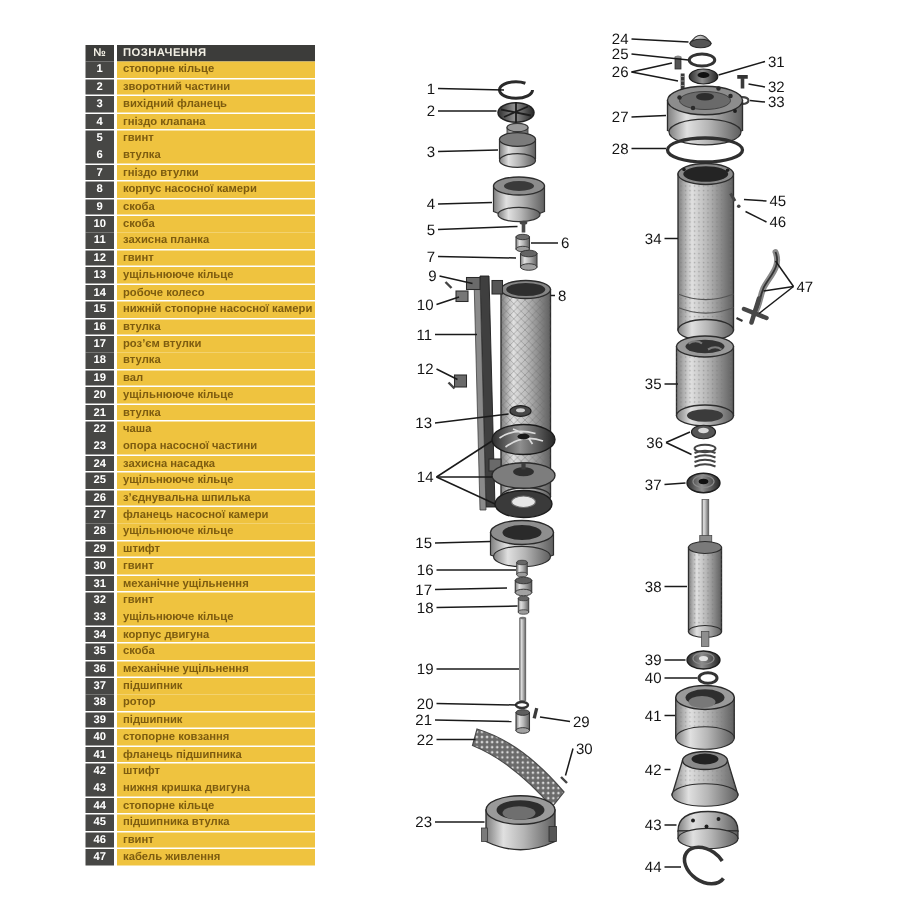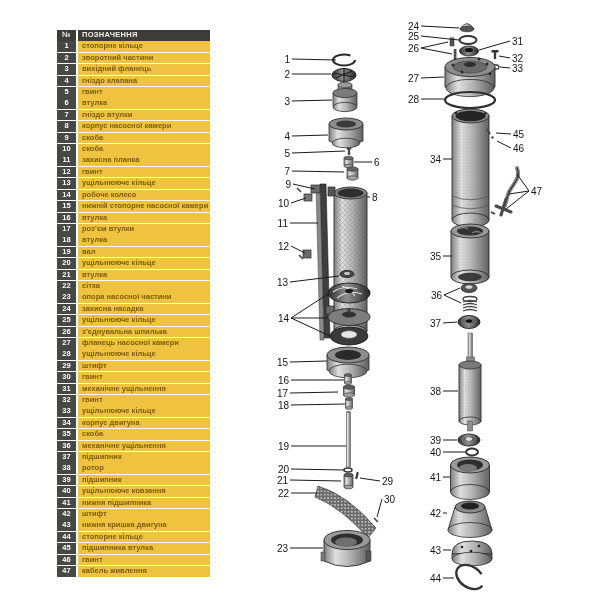--- a/index.html
+++ b/index.html
@@ -104,21 +104,21 @@
     <div class="trow">
       <div class="tnum">20</div>
       <div class="tname">ущільнююче кільце</div>
     </div>
     <div class="trow">
       <div class="tnum">21</div>
       <div class="tname">втулка</div>
     </div>
     <div class="trow">
       <div class="tnum">22</div>
-      <div class="tname">сітка</div>
+      <div class="tname">чаша</div>
     </div>
     <div class="trow">
       <div class="tnum">23</div>
       <div class="tname">опора насосної частини</div>
     </div>
     <div class="trow">
       <div class="tnum">24</div>
       <div class="tname">захисна насадка</div>
     </div>
     <div class="trow">
@@ -176,25 +176,25 @@
     <div class="trow">
       <div class="tnum">38</div>
       <div class="tname">ротор</div>
     </div>
     <div class="trow">
       <div class="tnum">39</div>
       <div class="tname">підшипник</div>
     </div>
     <div class="trow">
       <div class="tnum">40</div>
-      <div class="tname">ущільнююче ковзання</div>
+      <div class="tname">стопорне ковзання</div>
     </div>
     <div class="trow">
       <div class="tnum">41</div>
-      <div class="tname">нижня підшипника</div>
+      <div class="tname">фланець підшипника</div>
     </div>
     <div class="trow">
       <div class="tnum">42</div>
       <div class="tname">штифт</div>
     </div>
     <div class="trow">
       <div class="tnum">43</div>
       <div class="tname">нижня кришка двигуна</div>
     </div>
     <div class="trow">

